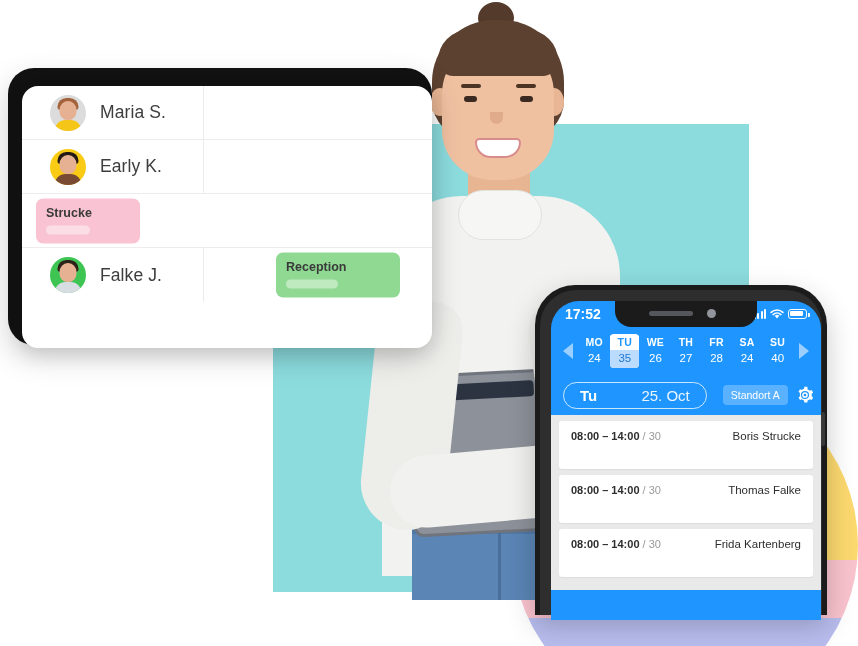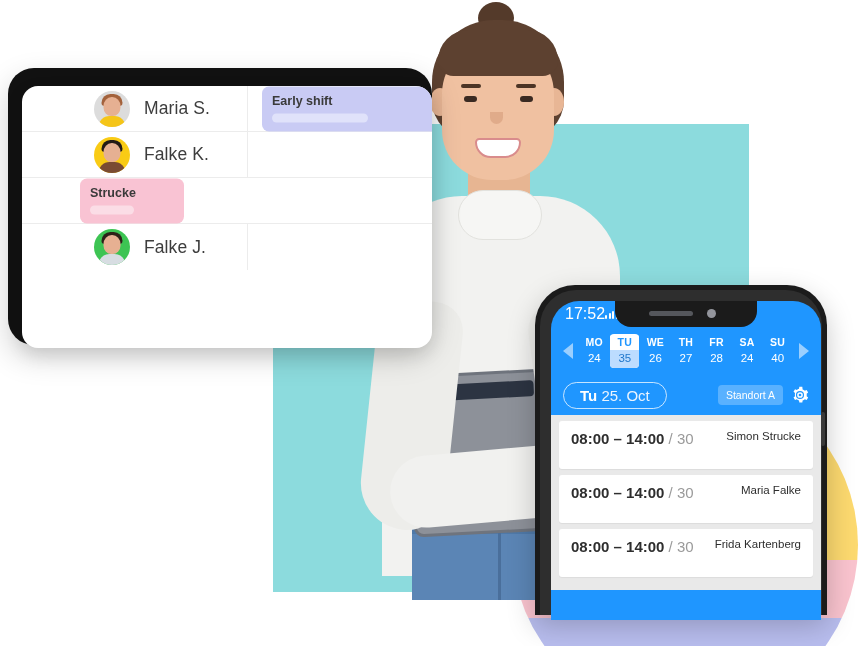--- a/index.html
+++ b/index.html
@@ -50,23 +50,22 @@
     width: 410px; height: 262px;
     background: #ffffff;
     border-radius: 16px;
     overflow: hidden;
     box-shadow: 0 6px 18px rgba(0,0,0,0.10);
   }
   .roster-row {
     position: relative;
     display: flex;
     align-items: center;
-    height: 46px;
+    height: 54px;
     border-bottom: 1px solid #ececec;
-    padding-left: 44px;
   }
   .roster-row:last-child { border-bottom: none; }
   .roster-person {
     display: flex;
     align-items: center;
     width: 182px;
     flex: 0 0 182px;
     height: 100%;
     padding-left: 28px;
     border-right: 1px solid #ececec;
@@ -316,24 +315,25 @@
   .notch-cam {
     position: absolute; left: 92px; top: 8px;
     width: 9px; height: 9px; border-radius: 50%;
     background: #93959c;
   }
   .status-bar {
     position: relative;
     height: 26px;
     display: flex;
     align-items: center;
+    justify-content: space-between;
     padding: 0 14px;
     color: #ffffff;
-    font-size: 16px;
-    font-weight: normal;
+    font-size: 14px;
+    font-weight: bold;
   }
   .status-icons { display: flex; align-items: center; gap: 4px; }
   .sig-bars { display: flex; align-items: flex-end; gap: 1.5px; height: 10px; }
   .sig-bars i { display: block; width: 2px; background: #fff; border-radius: 1px; }
   .sig-bars i:nth-child(1) { height: 4px; }
   .sig-bars i:nth-child(2) { height: 6px; }
   .sig-bars i:nth-child(3) { height: 8px; }
   .sig-bars i:nth-child(4) { height: 10px; }
   .batt {
     width: 19px; height: 10px;
@@ -384,21 +384,21 @@
   }
   .date-pill {
     border: 1.5px solid rgba(255,255,255,0.75);
     border-radius: 16px;
     padding: 4px 16px;
     color: #ffffff;
     font-size: 15px;
     white-space: nowrap;
   }
   .date-pill b { font-weight: bold; }
-  .date-pill span { font-weight: normal; color: #eaf4ff; }
+  .date-pill span { font-weight: normal; color: #eaf4ff; margin-left: 40px; }
   .spacer { flex: 1 1 auto; }
   .loc-pill {
     background: rgba(255,255,255,0.26);
     border-radius: 4px;
     padding: 4px 8px;
     color: #ffffff;
     font-size: 10.5px;
     white-space: nowrap;
   }
   .gear { width: 18px; height: 18px; position: relative; flex: 0 0 18px; }
@@ -431,21 +431,21 @@
     background: #ffffff;
     border-radius: 3px;
     height: 48px;
     margin-bottom: 6px;
     display: flex;
     align-items: flex-start;
     justify-content: space-between;
     padding: 9px 12px 0 12px;
     box-shadow: 0 1px 1px rgba(0,0,0,0.06);
   }
-  .shift-time { font-size: 15px; font-weight: bold; color: #2e2e2e; }
+  .shift-time { font-size: 11px; font-weight: bold; color: #2e2e2e; }
   .shift-time .slash { font-weight: normal; color: #9a9a9a; }
   .shift-name { font-size: 11.5px; color: #2e2e2e; }
 </style>
 </head>
 <body>
 
 <div id="stage">
 
   <div class="teal-rect"></div>
 
@@ -489,53 +489,53 @@
       <div id="roster">
           <div class="roster-row">
             <div class="roster-person">
               <div class="avatar" style="background:#dcdcdc">
                 <div class="body" style="background:#f5c518"></div>
                 <div class="hair" style="background:#a3623c"></div>
                 <div class="head"></div>
               </div>
               <div class="person-name">Maria S.</div>
             </div>
-            <div class="roster-shiftzone">
-              <div class="shift-chip" style="left:14px;width:178px;background:#c9cbf4">
-                <div class="shift-title">Early shift</div>
-                <div class="shift-bar" style="width:96px;background:#e0e2fa"></div>
-              </div>
-            </div>
           </div>
           <div class="roster-row">
             <div class="roster-person">
               <div class="avatar" style="background:#f9cb15">
                 <div class="body" style="background:#7a4b33"></div>
                 <div class="hair" style="background:#231a16"></div>
                 <div class="head"></div>
               </div>
-              <div class="person-name">Falke K.</div>
+              <div class="person-name">Early K.</div>
             </div>
           </div>
           <div class="roster-row">
             <div class="roster-shiftzone">
               <div class="shift-chip" style="left:14px;width:104px;background:#f9c3d3">
                 <div class="shift-title">Strucke</div>
                 <div class="shift-bar" style="width:44px;background:#fbdde6"></div>
               </div>
             </div>
           </div>
           <div class="roster-row">
             <div class="roster-person">
               <div class="avatar" style="background:#3dc453">
                 <div class="body" style="background:#d7dde2"></div>
                 <div class="hair" style="background:#2c2118"></div>
                 <div class="head"></div>
               </div>
               <div class="person-name">Falke J.</div>
+            </div>
+            <div class="roster-shiftzone">
+              <div class="shift-chip" style="left:72px;width:124px;background:#8fd992">
+                <div class="shift-title">Reception</div>
+                <div class="shift-bar" style="width:52px;background:#bfeabf"></div>
+              </div>
             </div>
           </div>
         </div>
     </div>
   </div>
 
   <div class="phone">
     <div class="phone-inner">
       <div class="phone-btn-right"></div>
       <div class="phone-screen">
@@ -613,25 +613,25 @@
           <svg class="gear" viewBox="0 0 24 24">
             <path fill="#ffffff" d="M12 8.2a3.8 3.8 0 1 0 0 7.6 3.8 3.8 0 0 0 0-7.6zm0 5.6a1.8 1.8 0 1 1 0-3.6 1.8 1.8 0 0 1 0 3.6z"></path>
             <path fill="#ffffff" d="M21 12c0-.6-.06-1.17-.17-1.72l2.02-1.5-2-3.46-2.38.92a8.9 8.9 0 0 0-2.98-1.73L15.1 1h-4l-.4 2.5a8.9 8.9 0 0 0-2.97 1.74l-2.38-.92-2 3.46 2.02 1.5A9.2 9.2 0 0 0 5.2 12c0 .58.06 1.15.17 1.7l-2.02 1.5 2 3.47 2.38-.92a8.9 8.9 0 0 0 2.97 1.73l.4 2.52h4l.4-2.52a8.9 8.9 0 0 0 2.98-1.73l2.38.92 2-3.47-2.02-1.5c.1-.55.16-1.12.16-1.7zm-9 5.4A5.4 5.4 0 1 1 17.4 12 5.4 5.4 0 0 1 12 17.4z"></path>
           </svg>
         </div>
 
 
         <div class="shift-list" id="shift-list">
             <div class="shift-card">
               <div class="shift-time"><span>08:00 – 14:00</span> <span class="slash">/ 30</span></div>
-              <div class="shift-name">Simon Strucke</div>
+              <div class="shift-name">Boris Strucke</div>
             </div>
             <div class="shift-card">
               <div class="shift-time"><span>08:00 – 14:00</span> <span class="slash">/ 30</span></div>
-              <div class="shift-name">Maria Falke</div>
+              <div class="shift-name">Thomas Falke</div>
             </div>
             <div class="shift-card">
               <div class="shift-time"><span>08:00 – 14:00</span> <span class="slash">/ 30</span></div>
               <div class="shift-name">Frida Kartenberg</div>
             </div>
           </div>
 
       </div>
     </div>
   </div>

